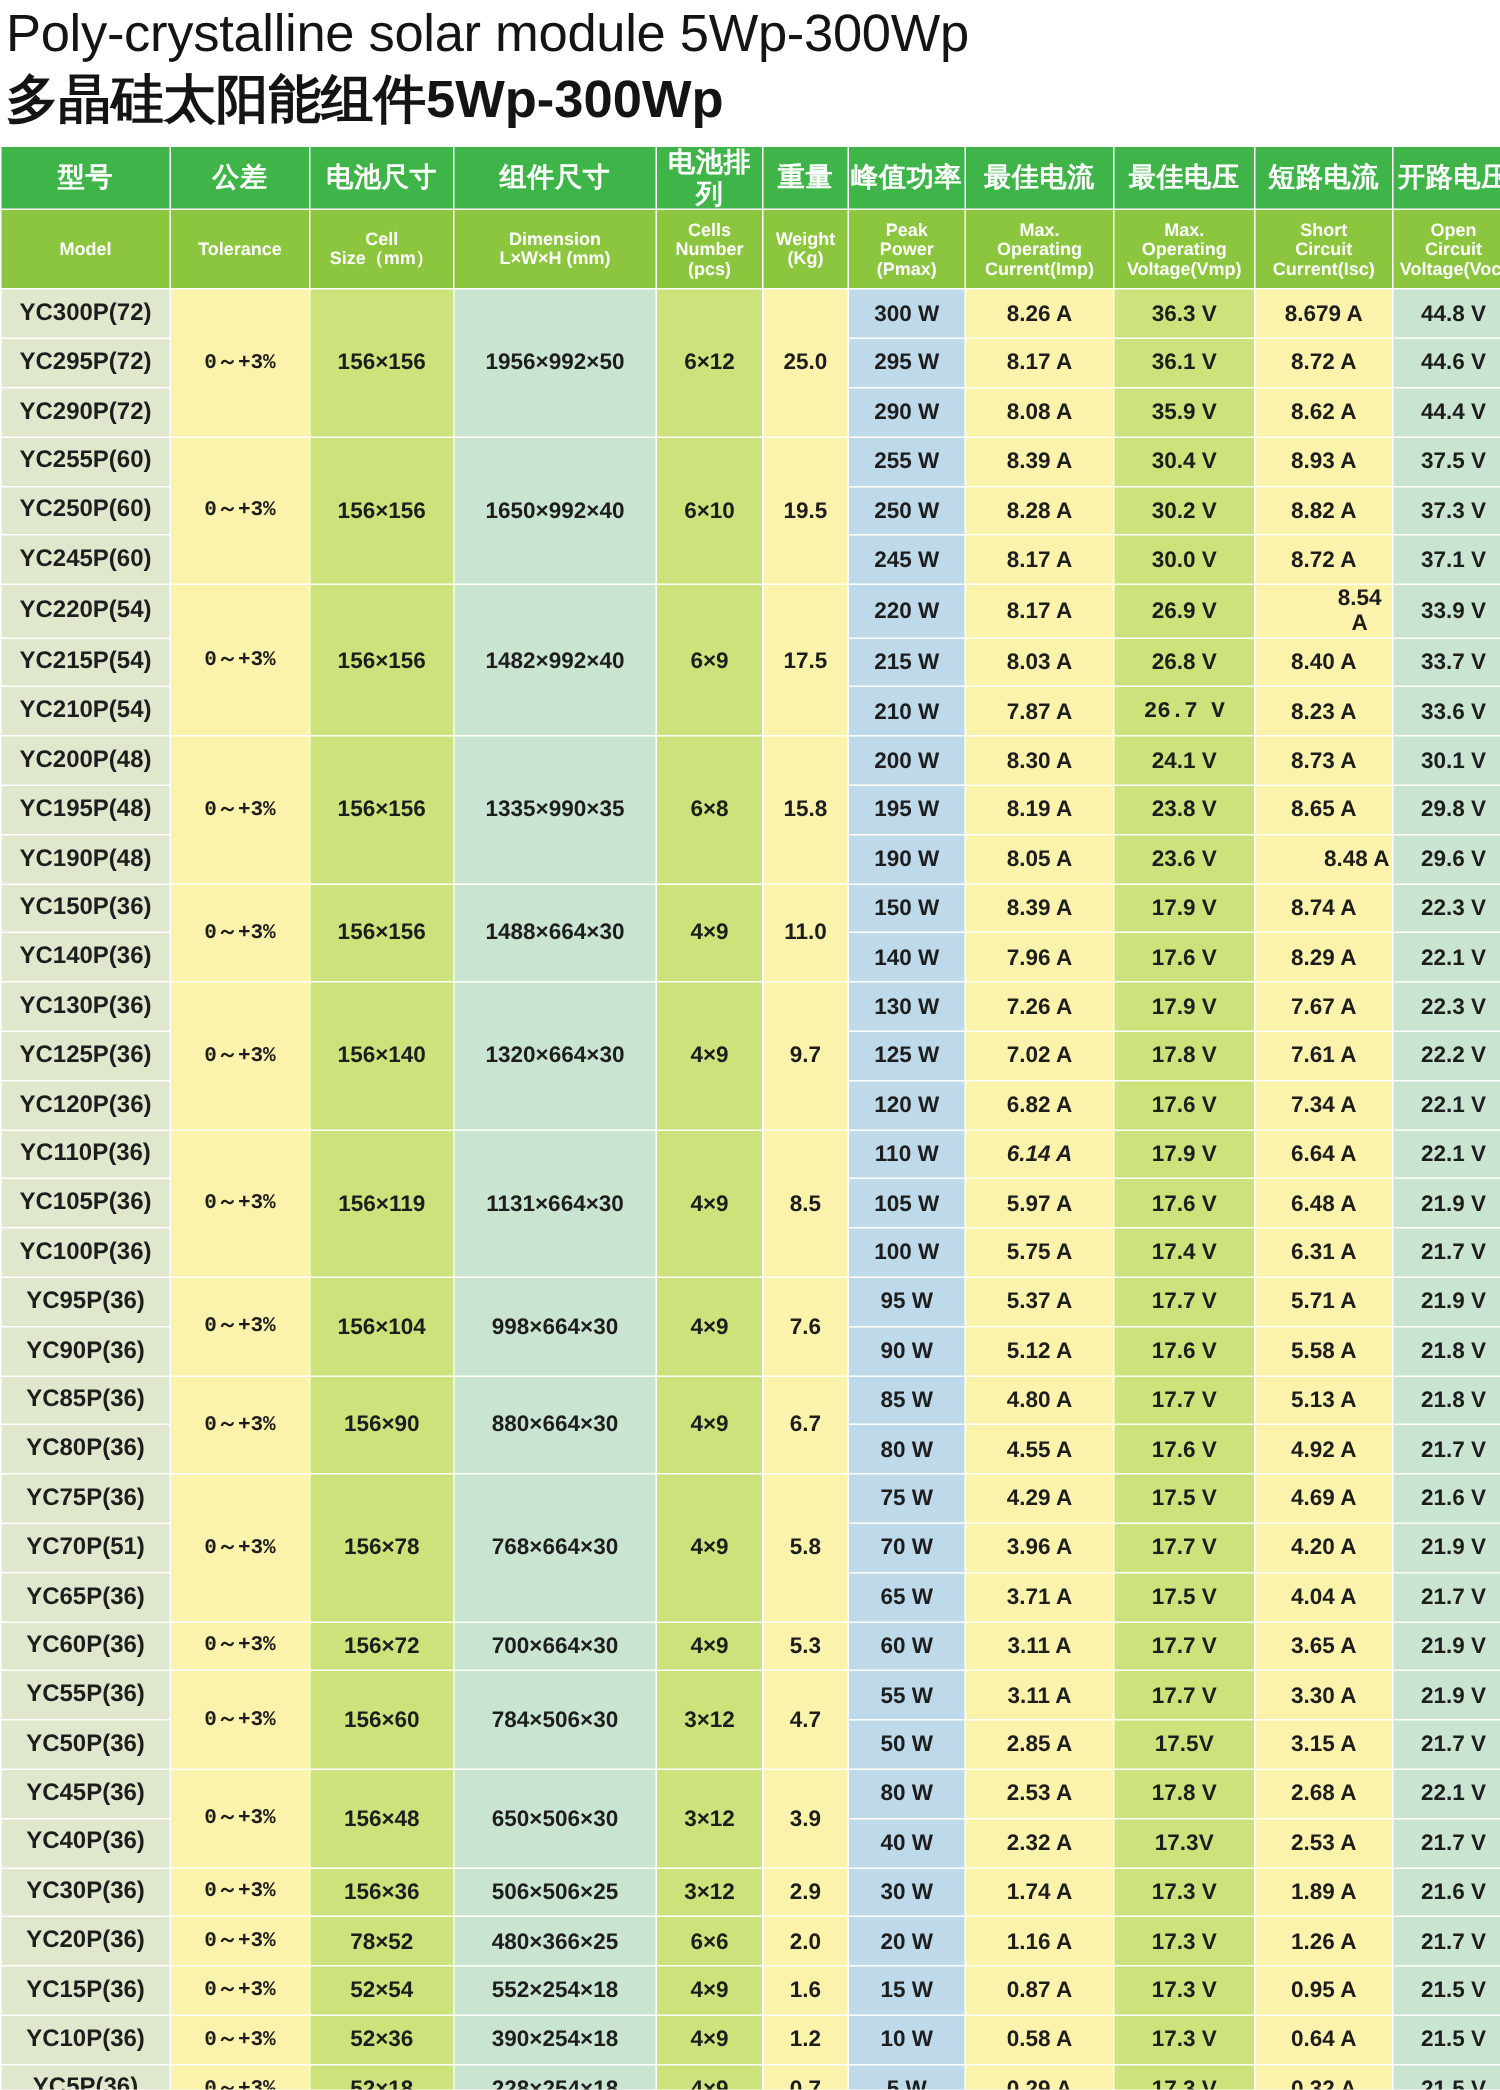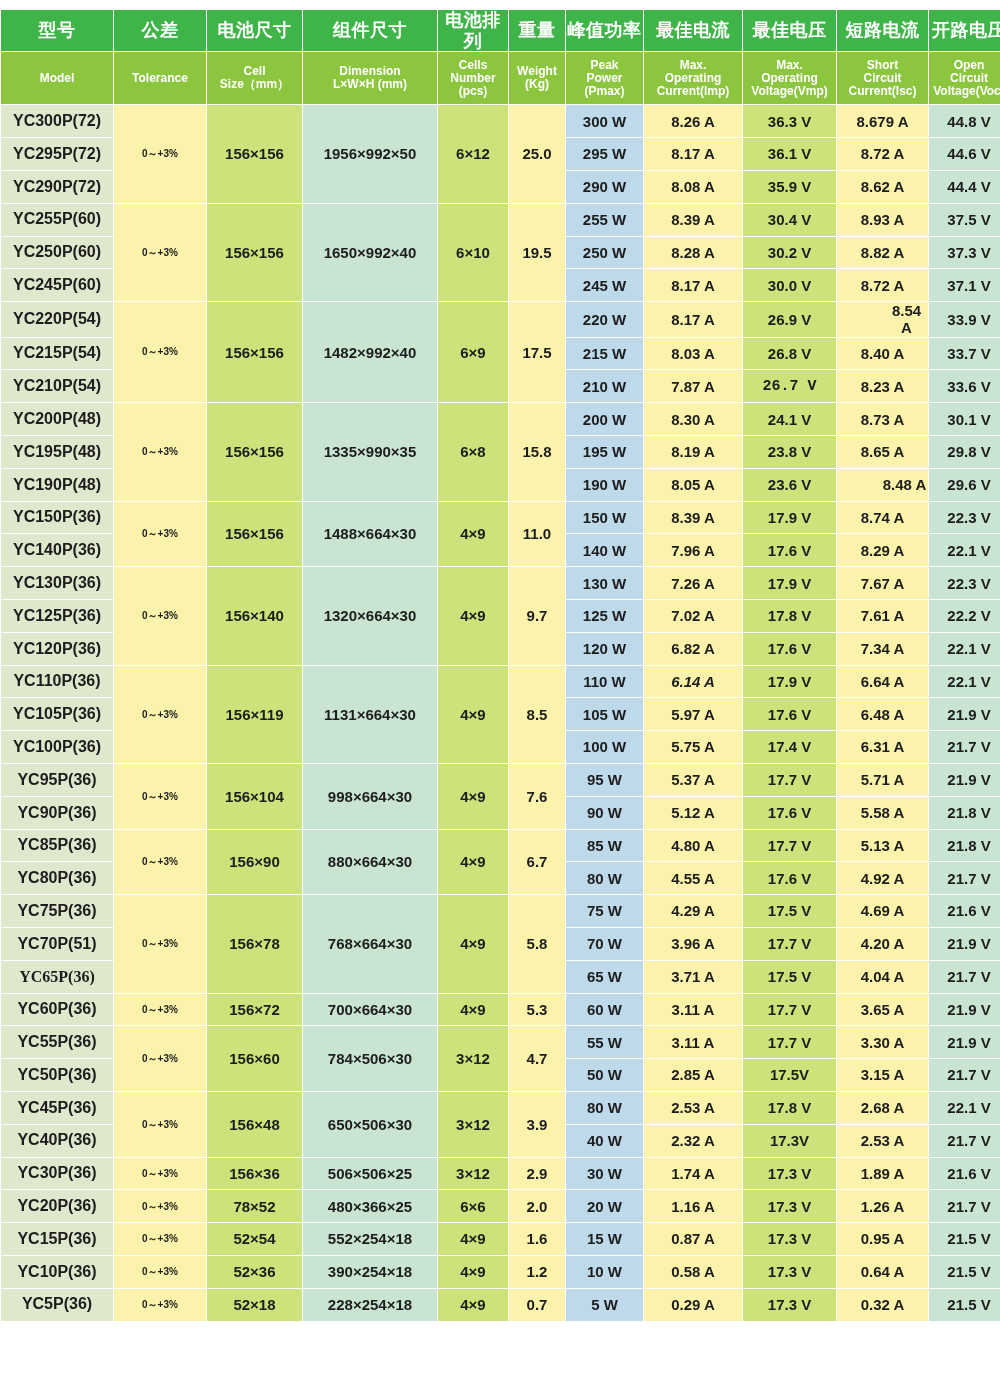--- a/index.html
+++ b/index.html
@@ -54,21 +54,21 @@
   .c-dim     {background:#c9e5d2;}
   .c-cells   {background:#cbe37a;}
   .c-weight  {background:#fbf3ab;}
   .c-power   {background:#bdd9ea;}
   .c-imp     {background:#fbf3ab;}
   .c-vmp     {background:#cbe37a;}
   .c-isc     {background:#fbf3ab;}
   .c-voc     {background:#c9e5d2;}
 
   .c-model{font-size:16px;text-align:center;}
-  .c-tol{font-size:10px;}
+  .c-tol{font-size:14px;font-family:Liberation Mono, monospace;}
   .c-power{font-size:15px;}
 
   tbody td{height:36px;}
 
   
   col.w-model  {width:112px;}
   col.w-tol    {width:92px;}
   col.w-cell   {width:95px;}
   col.w-dim    {width:134px;}
   col.w-cells  {width:70px;}
@@ -78,20 +78,22 @@
   col.w-vmp    {width:93px;}
   col.w-isc    {width:91px;}
   col.w-voc    {width:80px;}
 </style>
 </head>
 <body>
 
 <div id="page">
 
   <div class="titles">
+    <div class="title-en">Poly-crystalline solar module 5Wp-300Wp</div>
+    <div class="title-cn">多晶硅太阳能组件5Wp-300Wp</div>
   </div>
 
   <table>
     <colgroup>
       <col class="w-model">
         <col class="w-tol">
         <col class="w-cell">
         <col class="w-dim">
       <col class="w-cells">
         <col class="w-weight">
@@ -382,21 +384,21 @@
         </tr>
         <tr style="height: 31.798px;">
           <td class="c-model" style="height: 31.798px;">YC70P(51)</td>
           <td class="c-power" style="height: 31.798px;">70 W</td>
           <td class="c-imp" style="height: 31.798px;">3.96 A</td>
           <td class="c-vmp" style="height: 31.798px;">17.7 V</td>
           <td class="c-isc" style="height: 31.798px;">4.20 A</td>
           <td class="c-voc" style="height: 31.798px;">21.9 V</td>
         </tr>
         <tr style="height: 31.798px;">
-          <td class="c-model" style="height: 31.798px; font-family: Liberation Serif, serif;">YC65P(36)</td>
+          <td class="c-model" style="height: 31.798px;">YC65P(36)</td>
           <td class="c-power" style="height: 31.798px;">65 W</td>
           <td class="c-imp" style="height: 31.798px;">3.71 A</td>
           <td class="c-vmp" style="height: 31.798px;">17.5 V</td>
           <td class="c-isc" style="height: 31.798px;">4.04 A</td>
           <td class="c-voc" style="height: 31.798px;">21.7 V</td>
         </tr>
         <tr style="height: 31.798px;">
           <td class="c-model" style="height: 31.798px;">YC60P(36)</td>
           <td class="c-tol" style="height: 31.798px;">0～+3%</td>
           <td class="c-cell" style="height: 31.798px;">156×72</td>

